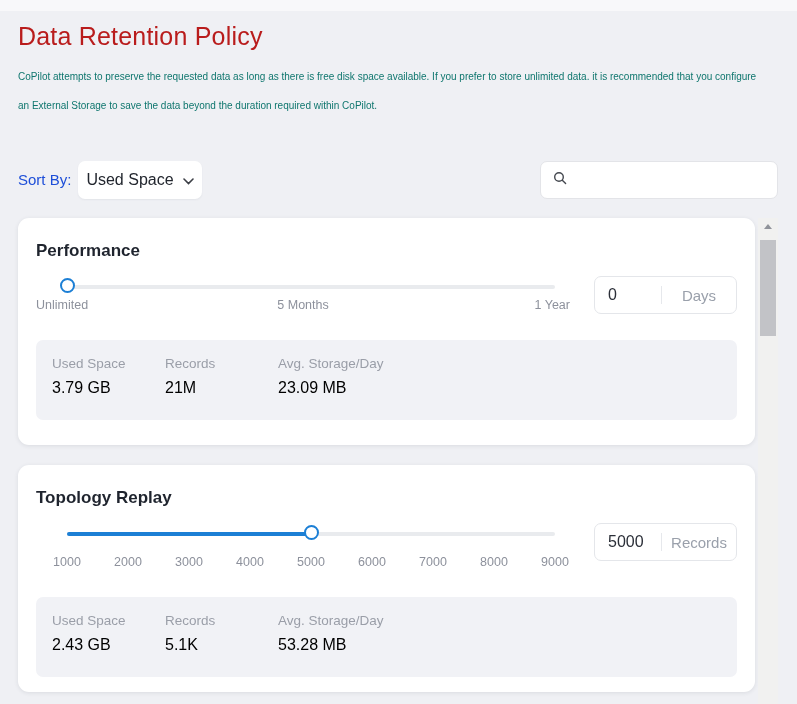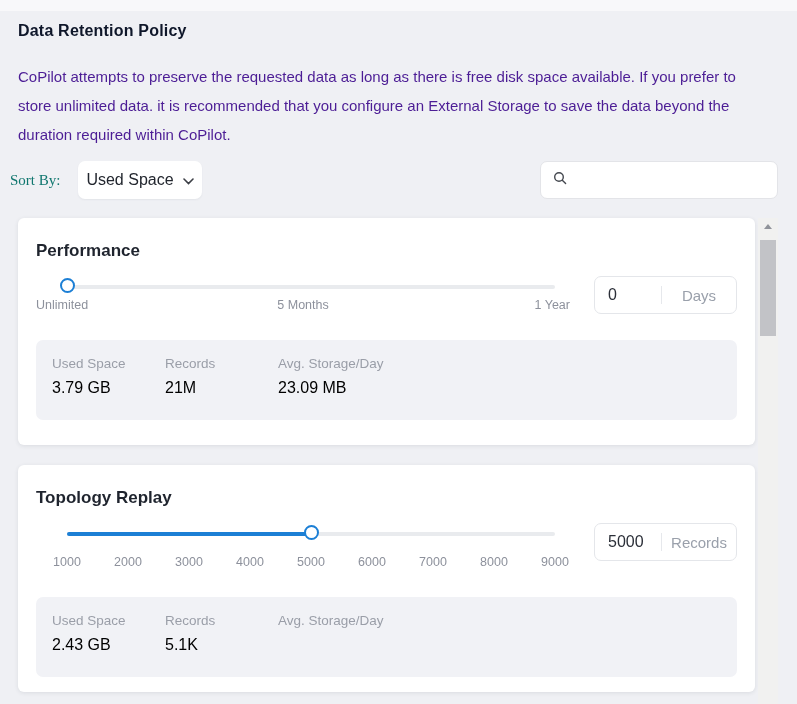--- a/index.html
+++ b/index.html
@@ -7,31 +7,31 @@
   body {
     position:relative;
     background:#eff0f4;
     font-family:"Liberation Sans", sans-serif;
     -webkit-font-smoothing:antialiased;
   }
   .top-band { position:absolute; top:0; left:0; right:0; height:11px; background:#f8f8fa; }
 
   .page-title {
     position:absolute; left:18px; top:22px;
-    font-size:16px; font-weight:700; color:#0f172a; letter-spacing:.2px;
+    font-size:25px; font-weight:400; color:#b91c1c; letter-spacing:.2px;
   }
   .page-desc {
     position:absolute; left:18px; top:62px; width:748px;
-    font-size:15px; line-height:29px; color:#4c1d95;
+    font-size:10px; line-height:29px; color:#0f766e;
   }
 
   
   .sort-label {
-    position:absolute; left:10px; top:161px; height:38px;
-    line-height:38px; font-size:15px; color:#0f766e;font-family:Liberation Serif, serif;
+    position:absolute; left:18px; top:161px; height:38px;
+    line-height:38px; font-size:15px; color:#1d4ed8;
   }
   .sort-dropdown {
     position:absolute; left:78px; top:161px; width:124px; height:38px;
     background:#fff; border-radius:7px; box-shadow:0 1px 2px rgba(40,45,60,.06);
     display:flex; align-items:center; justify-content:center; gap:9px;
     cursor:pointer;
   }
   .sort-dropdown .dd-text { font-size:16px; color:#22262e; }
   .search-box {
     position:absolute; left:540px; top:161px; width:238px; height:38px;
@@ -39,21 +39,21 @@
     display:flex; align-items:center; padding-left:12px;
   }
   .search-box input {
     border:none; outline:none; background:transparent; flex:1;
     font-size:14px; color:#333; padding:0 8px; font-family:inherit;
   }
 
   
   .card {
     position:absolute; left:18px; width:737px; height:227px;
-    background:#fff; border-radius:6px;
+    background:#fff; border-radius:11px;
     box-shadow:0 1px 4px rgba(40,45,60,.10);
     padding:22px 18px 0 18px;
   }
   .card-performance { top:218px; }
   .card-topology  { top:465px; }
   .card-title { font-size:17px; font-weight:700; color:#1f242e; line-height:21px; }
 
   .card-mid { display:flex; margin-top:12px; }
   .slider-block { width:534px; }
   .track-row { position:relative; margin-left:31px; width:488px; height:16px; margin-top:6px; }
@@ -203,20 +203,21 @@
     <div class="stat-col1">
       <div class="stat-label">Used Space</div>
       <div class="stat-value">2.43 GB</div>
     </div>
     <div class="stat-col2">
       <div class="stat-label">Records</div>
       <div class="stat-value">5.1K</div>
     </div>
     <div class="stat-col3">
       <div class="stat-label">Avg. Storage/Day</div>
+      <div class="stat-value">53.28 MB</div>
     </div>
   </div>
 </div>
 
 <div class="scrollbar">
   <div class="scroll-up">
       <div class="tri"></div>
     </div>
   <div class="scroll-thumb"></div>
 </div>

